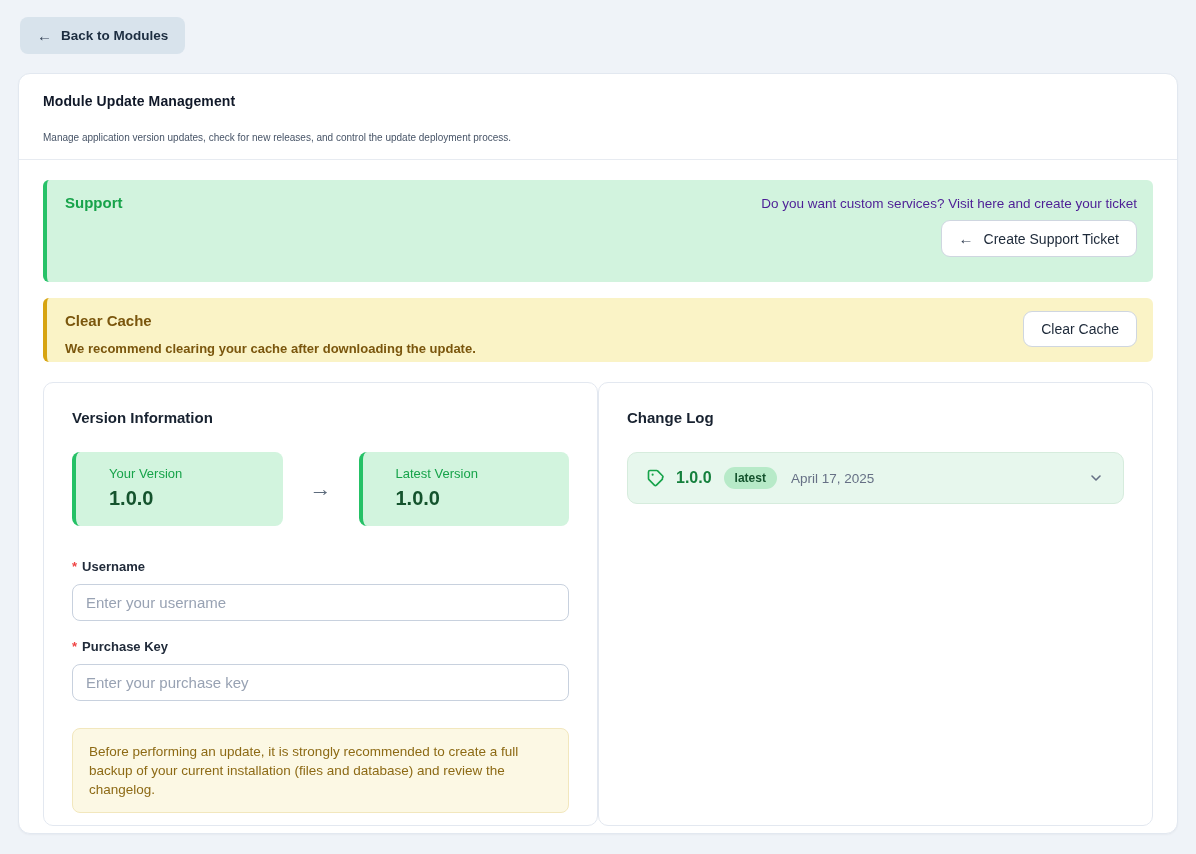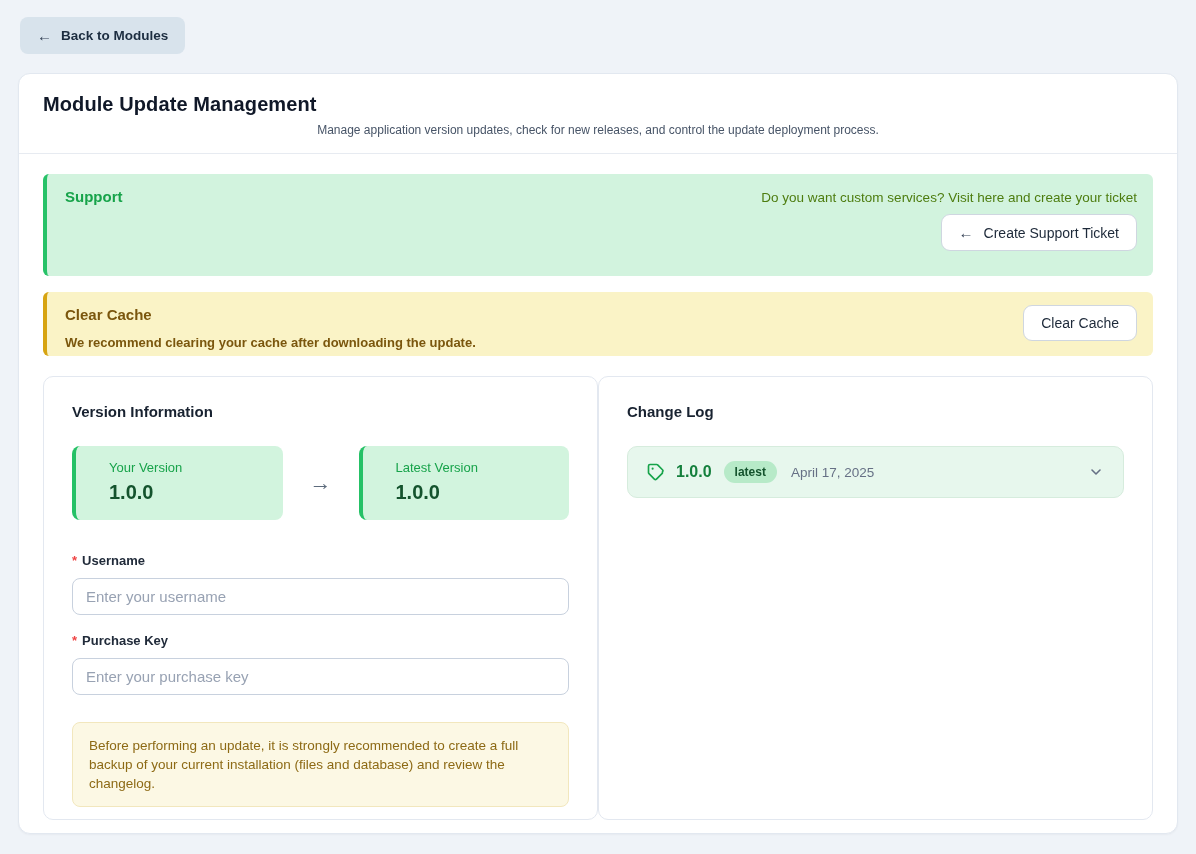--- a/index.html
+++ b/index.html
@@ -22,39 +22,39 @@
   .back-btn .arrow { font-weight: 400; font-size: 15px; color: #334155; }
 
   
   .main-card {
     margin-top: 19px; background: #ffffff;
     border: 1px solid #e2e8f0; border-radius: 12px;
     height: 761px; overflow: hidden;
     box-shadow: 0 1px 2px rgba(16,24,40,.04);
   }
   .card-header { padding: 19px 24px 16px 24px; border-bottom: 1px solid #e7ebf1; }
-  .card-header h1 { font-size: 20px; font-weight: 700; color: #101828; letter-spacing: .1px; }
-  .card-header p  { font-size: 12px; color: #475467; margin-top: 7px; text-align: center; }
+  .card-header h1 { font-size: 14px; font-weight: 700; color: #101828; letter-spacing: .1px; }
+  .card-header p  { font-size: 10px; color: #475467; margin-top: 23px; }
 
   .content { padding: 20px 24px 24px 24px; }
 
   
   .banner {
     border-radius: 6px; display: flex;
     justify-content: space-between;
     padding: 14px 16px 16px 18px;
   }
   .banner.support {
     background: #d2f3de; border-left: 4px solid #27c268;
     height: 102px; margin-bottom: 16px;
   }
   .banner.support .b-title { font-size: 15px; font-weight: 700; color: #17a34a; }
   .banner.support .b-msg   { font-size: 13px; font-weight: 700; color: #17a34a; margin-top: 12px; }
   .banner .b-right { display: flex; flex-direction: column; align-items: flex-end; }
-  .banner.support .b-cta { font-size: 13.5px; color: #4d7c0f; margin-top: 2px; }
+  .banner.support .b-cta { font-size: 13.5px; color: #4c1d95; margin-top: 2px; }
   .btn-white {
     display: inline-flex; align-items: center; gap: 10px;
     background: #ffffff; border: 1px solid #cfd6e0; border-radius: 9px;
     padding: 9px 17px; font-family: inherit; font-size: 14px;
     color: #1d2939; cursor: pointer;
   }
   .banner.support .btn-white { margin-top: 9px; }
   .btn-white .arrow { font-size: 15px; color: #344054; }
 
   .banner.cache {

